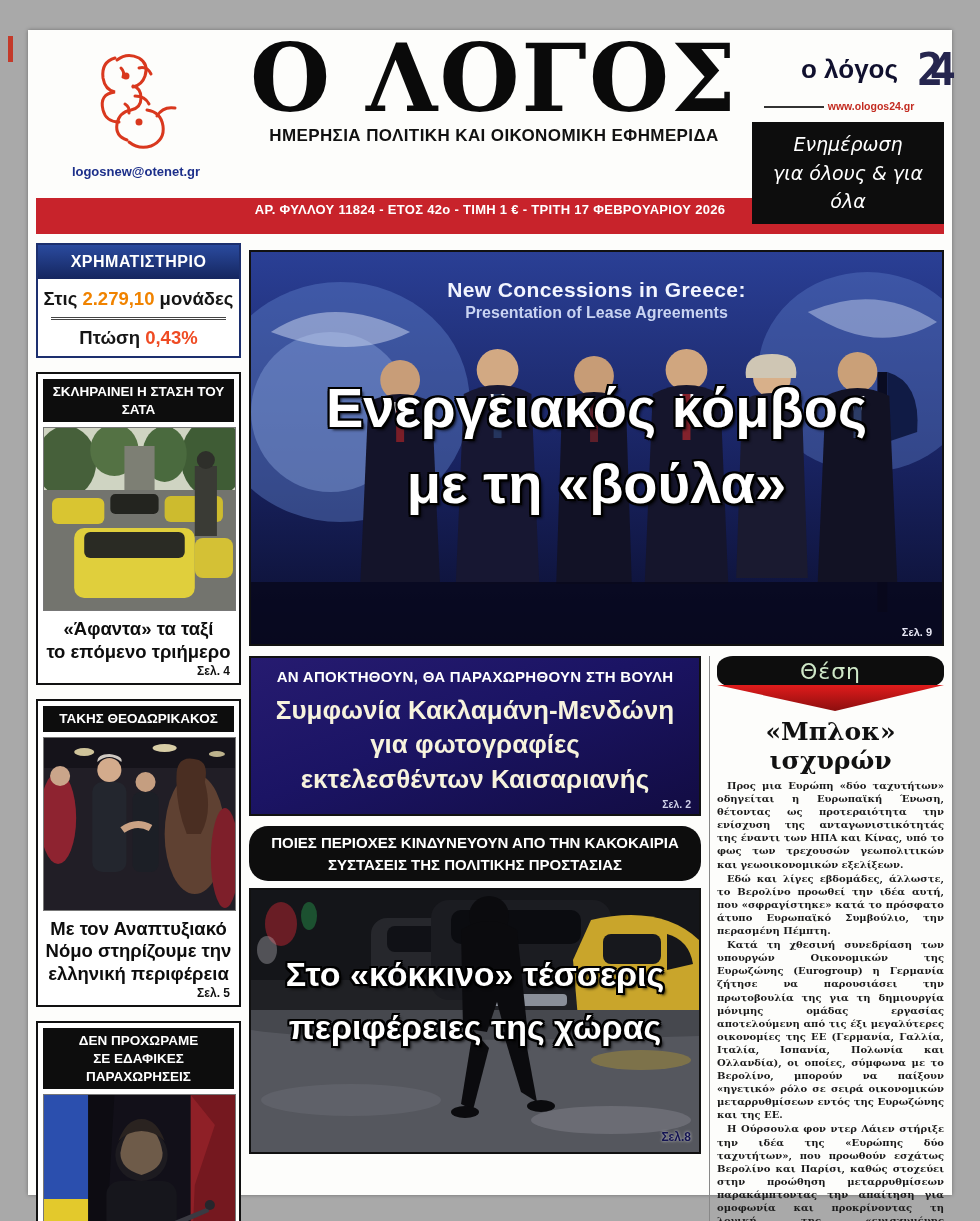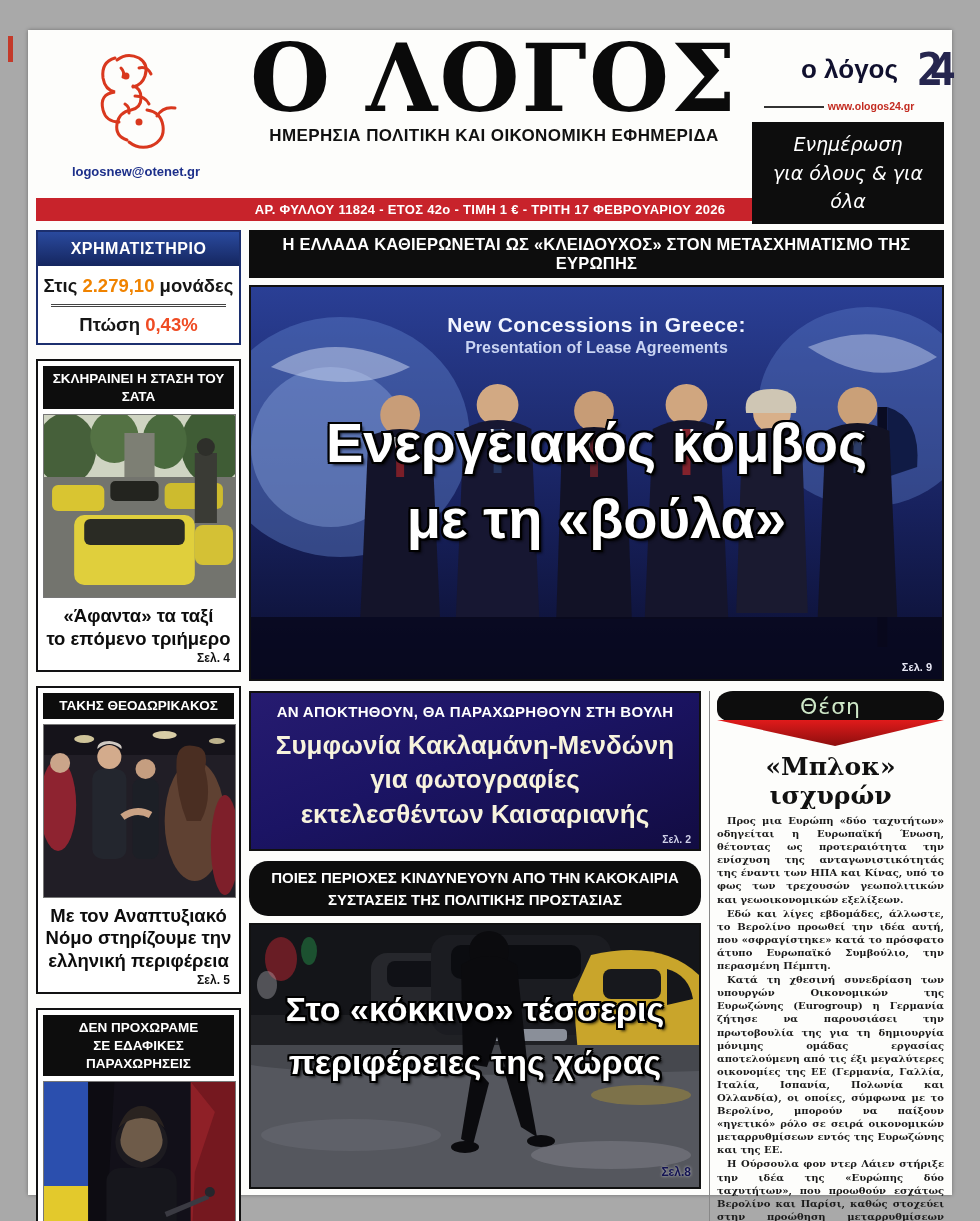--- a/index.html
+++ b/index.html
@@ -34,21 +34,21 @@
   .logo24-url{font-size:10.5px;font-weight:bold;color:#c32b20;text-align:center;padding-right:18px;margin-top:-6px;}
   .logo24-rule{border-top:2px solid #333;width:60px;display:inline-block;margin-right:4px;vertical-align:middle;}
   .tagline-box{
     background:#0d0d0d;color:#fff;text-align:center;margin-top:10px;
     padding:8px 4px;font-style:italic;font-size:19px;line-height:1.5;
     font-family:"DejaVu Sans","Liberation Sans",sans-serif;
   }
   
   .issue-bar{
     background:#c8232b;color:#fff;font-weight:bold;font-size:13px;
-    text-align:center;height:23px;line-height:23px;margin-top:8px;letter-spacing:.3px;
+    text-align:center;height:36px;line-height:23px;margin-top:8px;letter-spacing:.3px;
   }
   
   .content{display:flex;gap:8px;margin-top:9px;}
   .sidebar{width:205px;flex:none;}
   .main-col{flex:1;min-width:0;}
   
   .stock-box{border:2px solid #1c2f6e;background:#fff;}
   .stock-header{
     background:linear-gradient(180deg,#2a4a9e,#15265f);color:#fff;text-align:center;
     font-weight:bold;font-size:16px;padding:8px 0;letter-spacing:.5px;
@@ -249,21 +249,20 @@
           <path d="M74 46 q8 -22 23 -22 q15 0 23 22 q-10 -10 -23 -10 q-13 0 -23 10" fill="#2a2320"></path>
           <path d="M120 130 l44 -18 l0 5 l-42 18 Z" fill="#3a3a42"></path>
           <circle cx="165" cy="110" r="5" fill="#26262c"></circle>
         </svg>
 
       </div>
     </div>
 
     <div class="main-col">
 
-      <div class="top-banner">Η ΕΛΛΑΔΑ ΚΑΘΙΕΡΩΝΕΤΑΙ ΩΣ «ΚΛΕΙΔΟΥΧΟΣ» ΣΤΟΝ ΜΕΤΑΣΧΗΜΑΤΙΣΜΟ ΤΗΣ ΕΥΡΩΠΗΣ</div>
 
       <div class="lead-photo">
         <svg viewBox="0 0 695 392" preserveAspectRatio="none">
           <defs>
             <linearGradient id="bgblue" x1="0" y1="0" x2="0" y2="1">
               <stop offset="0" stop-color="#2a3f95"></stop>
                 <stop offset=".55" stop-color="#18225f"></stop>
                 <stop offset="1" stop-color="#0b0e2e"></stop>
             </linearGradient>
           </defs>

